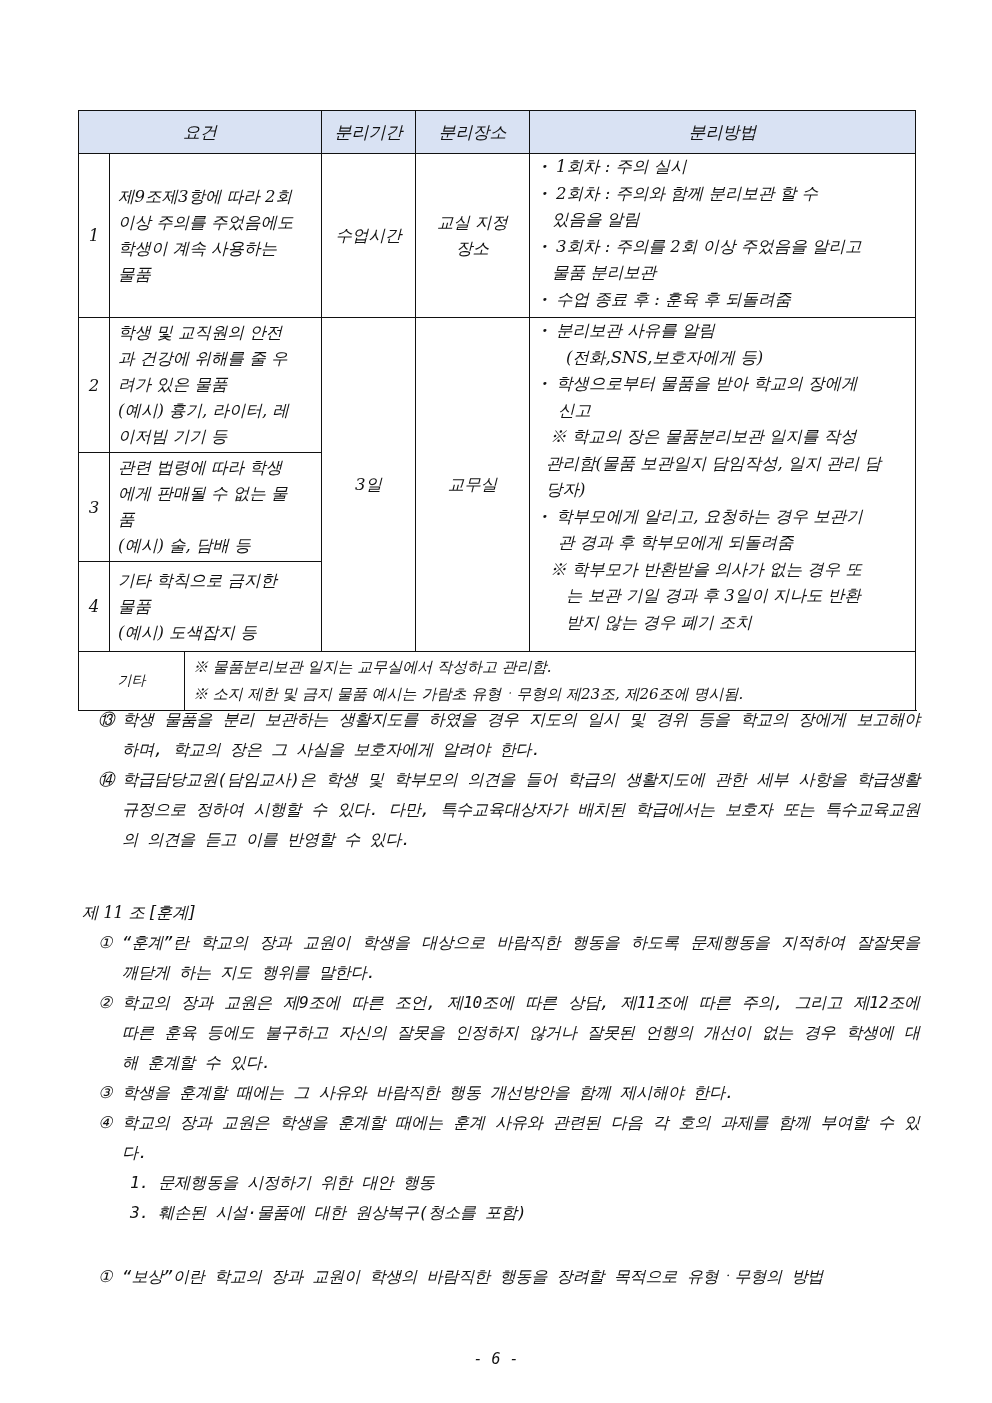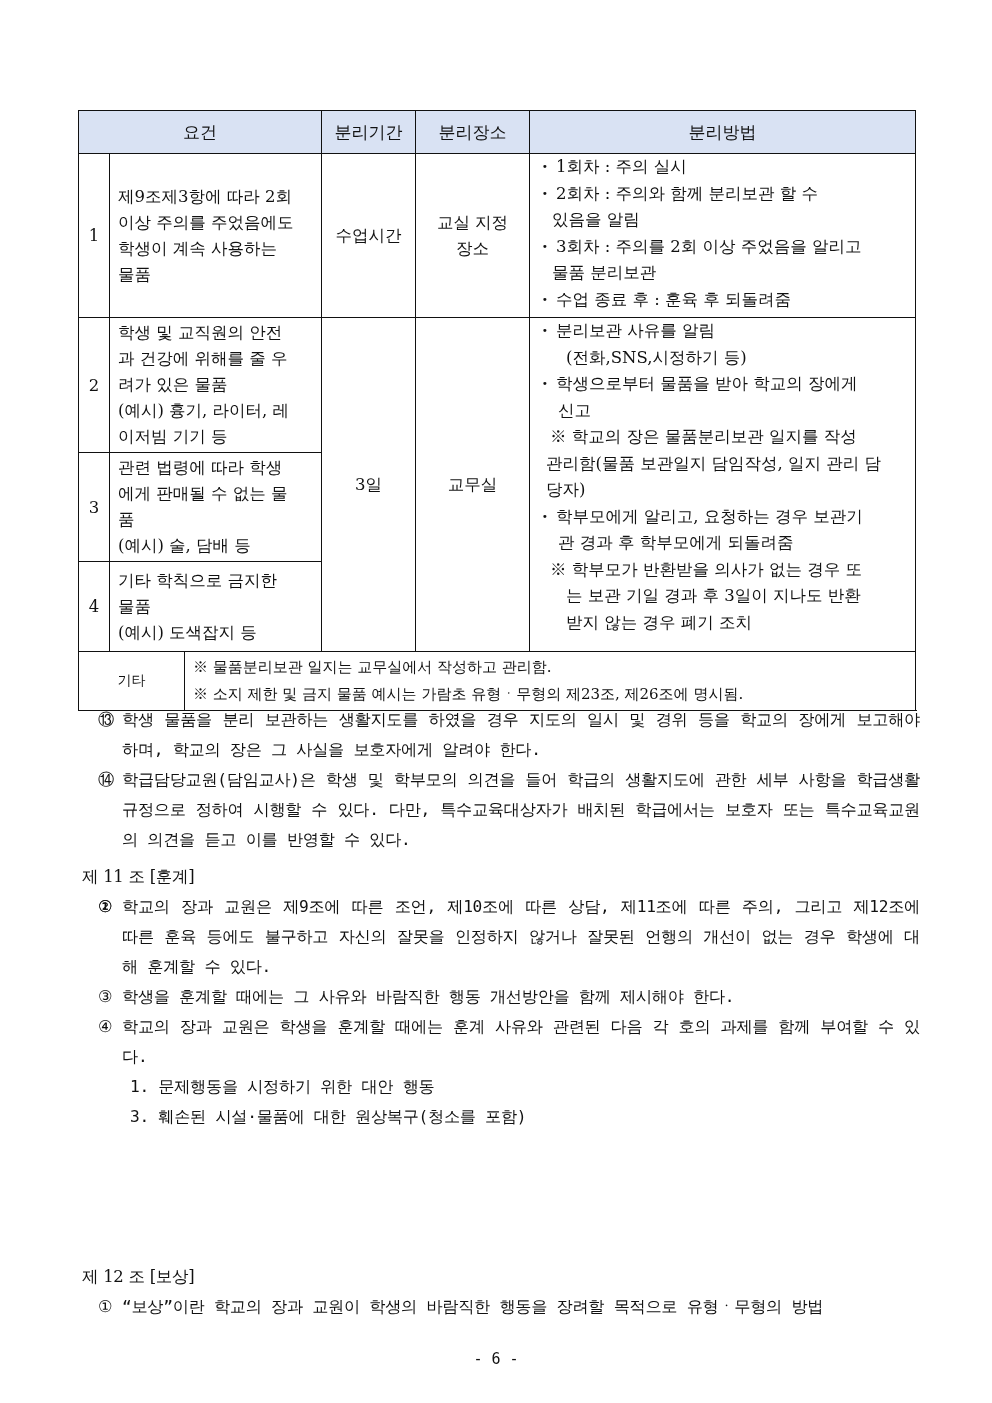--- a/index.html
+++ b/index.html
@@ -1,18 +1,18 @@
 <!DOCTYPE html>
 <html><head>
 <meta charset="utf-8">
 <style>
   html, body { margin:0; padding:0; background:#ffffff; }
   body { width:992px; height:1403px; position:relative; overflow:hidden;
          font-family:"DejaVu Serif", "Liberation Serif", serif; color:#111; }
-  .page { position:absolute; left:0; top:0; width:992px; height:1059px; }
+  .page { position:absolute; left:0; top:0; width:992px; height:1059px;font-style:italic; }
 
   table.sep { position:absolute; left:78px; top:110px; width:837px;
               border-collapse:collapse; table-layout:fixed; font-size:16.5px; }
   table.sep td, table.sep th { border:1.3px solid #111; padding:0; vertical-align:middle; }
   table.sep th { background:#d9e2f3; font-weight:normal; height:42px; font-size:17px; text-align:center; }
   .num { text-align:center; }
   .req { padding:2px 4px 2px 8px !important; line-height:26px; text-align:justify; }
   .ctr { text-align:center; line-height:26px; }
   .method { padding:0 2px 0 2px !important; line-height:26.5px; vertical-align:top !important; }
   .method .li { position:relative; padding-left:24px; }
@@ -84,21 +84,21 @@
         <div>학생 및 교직원의 안전</div>
         <div>과 건강에 위해를 줄 우</div>
         <div>려가 있은 물품</div>
         <div>(예시) 흉기, 라이터, 레</div>
         <div>이저빔 기기 등</div>
       </td>
       <td class="ctr" rowspan="3">3일</td>
       <td class="ctr" rowspan="3">교무실</td>
       <td class="method" rowspan="3">
         <div class="li">분리보관 사유를 알림</div>
-        <div class="li nb" style="padding-left:34px">(전화,SNS,시정하기 등)</div>
+        <div class="li nb" style="padding-left:34px">(전화,SNS,보호자에게 등)</div>
         <div class="li">학생으로부터 물품을 받아 학교의 장에게</div>
         <div class="li nb" style="padding-left:26px">신고</div>
         <div class="note">※ 학교의 장은 물품분리보관 일지를 작성</div>
         <div class="note flush">관리함(물품 보관일지 담임작성, 일지 관리 담</div>
         <div class="note flush">당자)</div>
         <div class="li">학부모에게 알리고, 요청하는 경우 보관기</div>
         <div class="li nb" style="padding-left:26px">관 경과 후 학부모에게 되돌려줌</div>
         <div class="note">※ 학부모가 반환받을 의사가 없는 경우 또</div>
         <div class="ind">는 보관 기일 경과 후 3일이 지나도 반환</div>
         <div class="ind">받지 않는 경우 폐기 조치</div>
@@ -142,43 +142,43 @@
     <div class="para">
       <span class="mk">⑬</span>
       <span>학생 물품을 분리 보관하는 생활지도를 하였을 경우 지도의 일시 및 경위 등을 학교의 장에게 보고해야 하며, 학교의 장은 그 사실을 보호자에게 알려야 한다.</span>
     </div>
     <div class="para">
       <span class="mk">⑭</span>
       <span>학급담당교원(담임교사)은 학생 및 학부모의 의견을 들어 학급의 생활지도에 관한 세부 사항을 학급생활규정으로 정하여 시행할 수 있다. 다만, 특수교육대상자가 배치된 학급에서는 보호자 또는 특수교육교원의 의견을 듣고 이를 반영할 수 있다.</span>
     </div>
   </div>
 
-  <div class="body-text" style="top:862px;">
+  <div class="body-text" style="top:898px;">
     <div class="art-title" style="margin-left:-6px">제 11 조 [훈계]</div>
     <div class="para">
       <span class="mk">①</span>
+      <span>“훈계”란 학교의 장과 교원이 학생을 대상으로 바람직한 행동을 하도록 문제행동을 지적하여 잘잘못을 깨닫게 하는 지도 행위를 말한다.</span>
     </div>
     <div class="para">
       <span class="mk">②</span>
       <span>학교의 장과 교원은 제9조에 따른 조언, 제10조에 따른 상담, 제11조에 따른 주의, 그리고 제12조에 따른 훈육 등에도 불구하고 자신의 잘못을 인정하지 않거나 잘못된 언행의 개선이 없는 경우 학생에 대해 훈계할 수 있다.</span>
     </div>
     <div class="para">
       <span class="mk">③</span>
       <span>학생을 훈계할 때에는 그 사유와 바람직한 행동 개선방안을 함께 제시해야 한다.</span>
     </div>
     <div class="para">
       <span class="mk">④</span>
       <span>학교의 장과 교원은 학생을 훈계할 때에는 훈계 사유와 관련된 다음 각 호의 과제를 함께 부여할 수 있다.</span>
     </div>
     <div class="sub">1. 문제행동을 시정하기 위한 대안 행동</div>
     <div class="sub">3. 훼손된 시설·물품에 대한 원상복구(청소를 포함)</div>
   </div>
 
   <div class="body-text" style="top:1262px;">
-    <div class="art-title" style="margin-left:-6px">제 12 조 [보상]</div>
     <div class="para">
       <span class="mk">①</span>
       <span>“보상”이란 학교의 장과 교원이 학생의 바람직한 행동을 장려할 목적으로 유형ㆍ무형의 방법</span>
     </div>
   </div>
 
   <div class="pageno">- 6 -</div>
 </div>
 
 </body></html>

